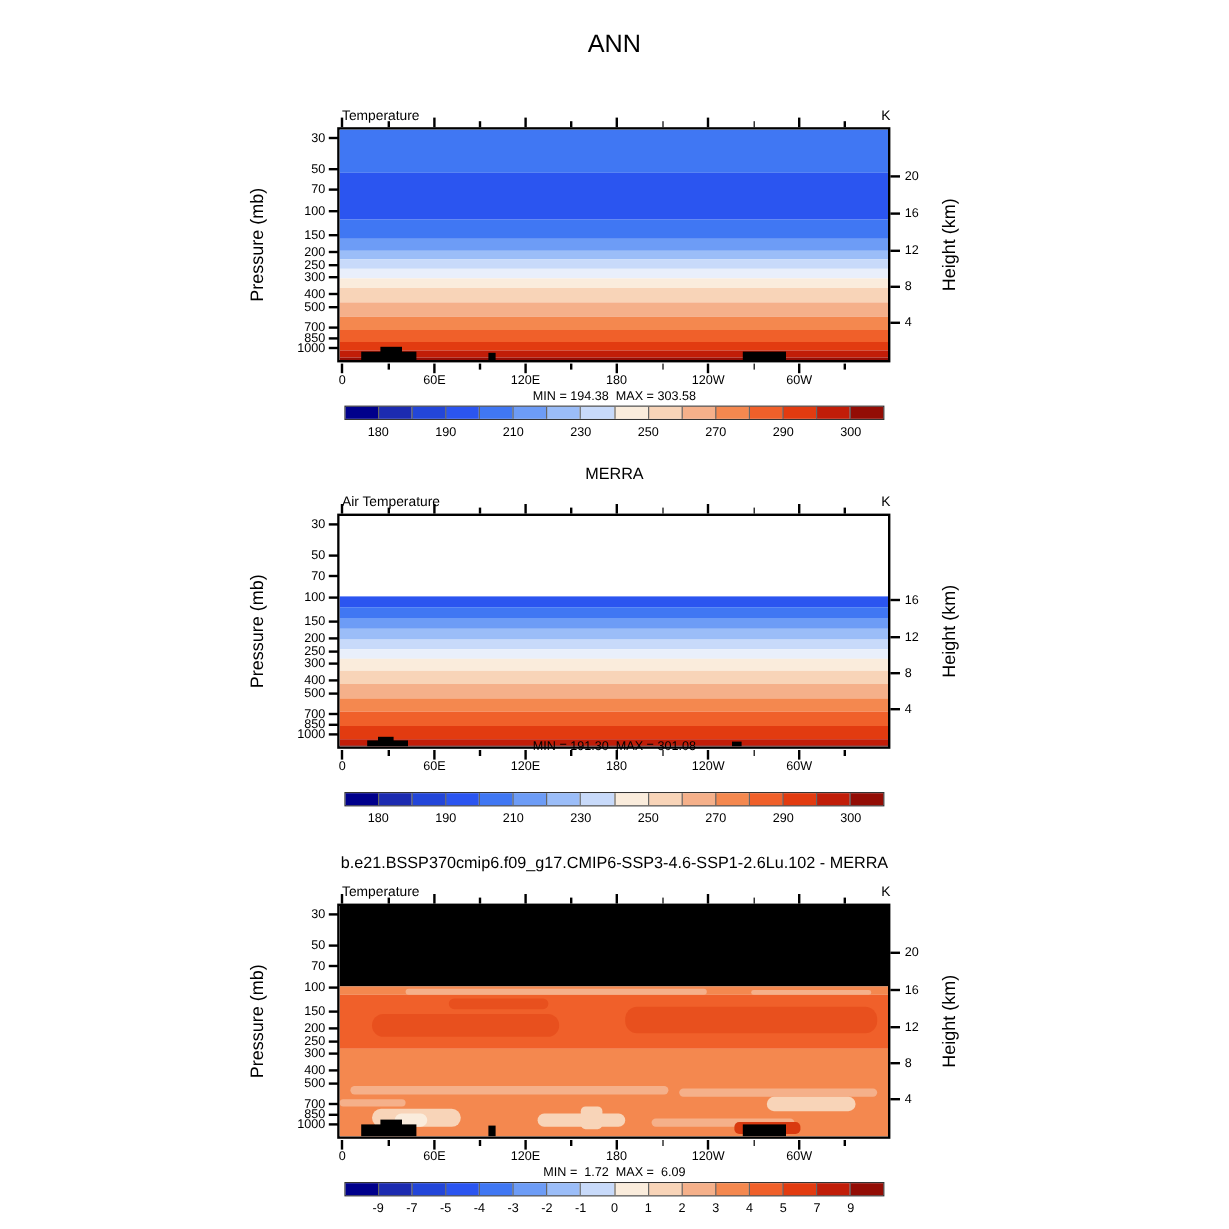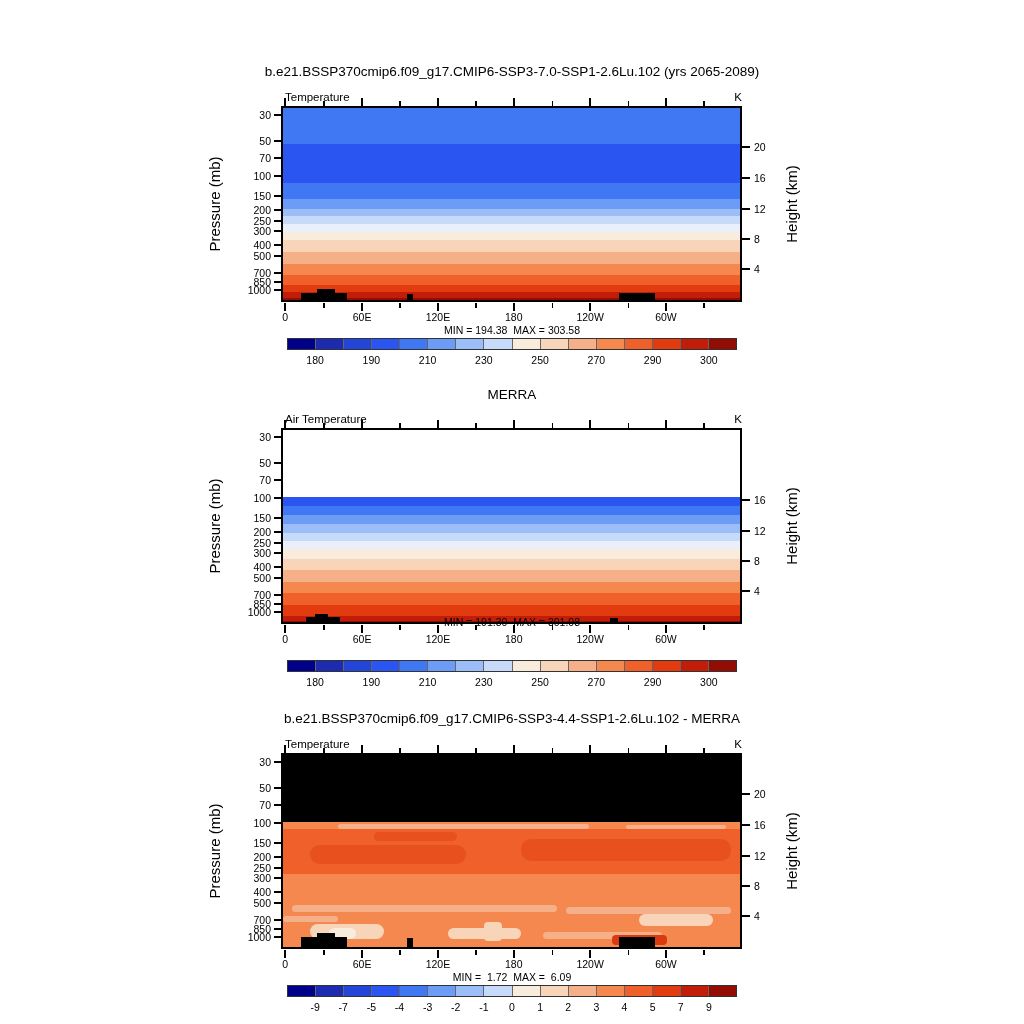--- a/index.html
+++ b/index.html
@@ -14,21 +14,21 @@
   .plot-box{position:absolute;left:281px;width:457px;height:192px;border:2px solid #000;
             overflow:hidden;background:#fff;}
   .ylab{position:absolute;width:192px;height:18px;text-align:center;font-size:15px;
         transform:rotate(-90deg);}
 </style>
 </head>
 <body>
 
 <div id="canvas">
 
-  <div id="page-subtitle" class="ctr">b.e21.BSSP370cmip6.f09_g17.CMIP6-SSP3-7.0-SSP1-2.6Lu.102 (yrs 2065-2089)</div>
+  <div id="page-title" class="ctr">ANN</div>
 
   <div>
     <div class="caption" style="left:285px;top:91px">Temperature</div>
     <div class="caption" style="left:283px;top:91px;width:459px;text-align:right">K</div>
     <div class="plot-box" style="top:106px">
         <div style="position: absolute; left: 0px; width: 100%; top: 0%; height: 19%; background: rgb(64, 119, 243);"></div>
         <div style="position: absolute; left: 0px; width: 100%; top: 19%; height: 20%; background: rgb(43, 85, 240);"></div>
         <div style="position: absolute; left: 0px; width: 100%; top: 39%; height: 8.5%; background: rgb(64, 119, 243);"></div>
         <div style="position: absolute; left: 0px; width: 100%; top: 47.5%; height: 5%; background: rgb(109, 156, 246);"></div>
         <div style="position: absolute; left: 0px; width: 100%; top: 52.5%; height: 4%; background: rgb(155, 189, 248);"></div>
@@ -257,21 +257,21 @@
       <div style="position: absolute; left: 346.375px; width: 50px; top: 676px; text-align: center; font-size: 10.5px;">190</div>
       <div style="position: absolute; left: 402.625px; width: 50px; top: 676px; text-align: center; font-size: 10.5px;">210</div>
       <div style="position: absolute; left: 458.875px; width: 50px; top: 676px; text-align: center; font-size: 10.5px;">230</div>
       <div style="position: absolute; left: 515.125px; width: 50px; top: 676px; text-align: center; font-size: 10.5px;">250</div>
       <div style="position: absolute; left: 571.375px; width: 50px; top: 676px; text-align: center; font-size: 10.5px;">270</div>
       <div style="position: absolute; left: 627.625px; width: 50px; top: 676px; text-align: center; font-size: 10.5px;">290</div>
       <div style="position: absolute; left: 683.875px; width: 50px; top: 676px; text-align: center; font-size: 10.5px;">300</div>
     </div>
 
   <div>
-    <div class="ctr panel-title" style="top:711px">b.e21.BSSP370cmip6.f09_g17.CMIP6-SSP3-4.4-SSP1-2.6Lu.102 - MERRA</div>
+    <div class="ctr panel-title" style="top:711px">b.e21.BSSP370cmip6.f09_g17.CMIP6-SSP3-4.6-SSP1-2.6Lu.102 - MERRA</div>
     <div class="caption" style="left:285px;top:738px">Temperature</div>
     <div class="caption" style="left:283px;top:738px;width:459px;text-align:right">K</div>
     <div class="plot-box" style="top:753px">
         <div style="position: absolute; left: 0px; width: 100%; top: 0%; height: 35%; background: rgb(0, 0, 0);"></div>
         <div style="position: absolute; left: 0px; width: 100%; top: 35%; height: 3.5%; background: rgb(244, 136, 79);"></div>
         <div style="position: absolute; left: 0px; width: 100%; top: 38.5%; height: 23.5%; background: rgb(240, 96, 42);"></div>
         <div style="position: absolute; left: 0px; width: 100%; top: 62%; height: 38%; background: rgb(244, 136, 79);"></div>
         <div style="position: absolute; left: 12%; top: 36%; width: 55%; height: 2.5%; background: rgb(245, 176, 138); border-radius: 4px;"></div>
         <div style="position: absolute; left: 75%; top: 36.5%; width: 22%; height: 2%; background: rgb(245, 176, 138); border-radius: 4px;"></div>
         <div style="position: absolute; left: 6%; top: 47%; width: 34%; height: 10%; background: rgb(232, 80, 30); border-radius: 10px;"></div>

